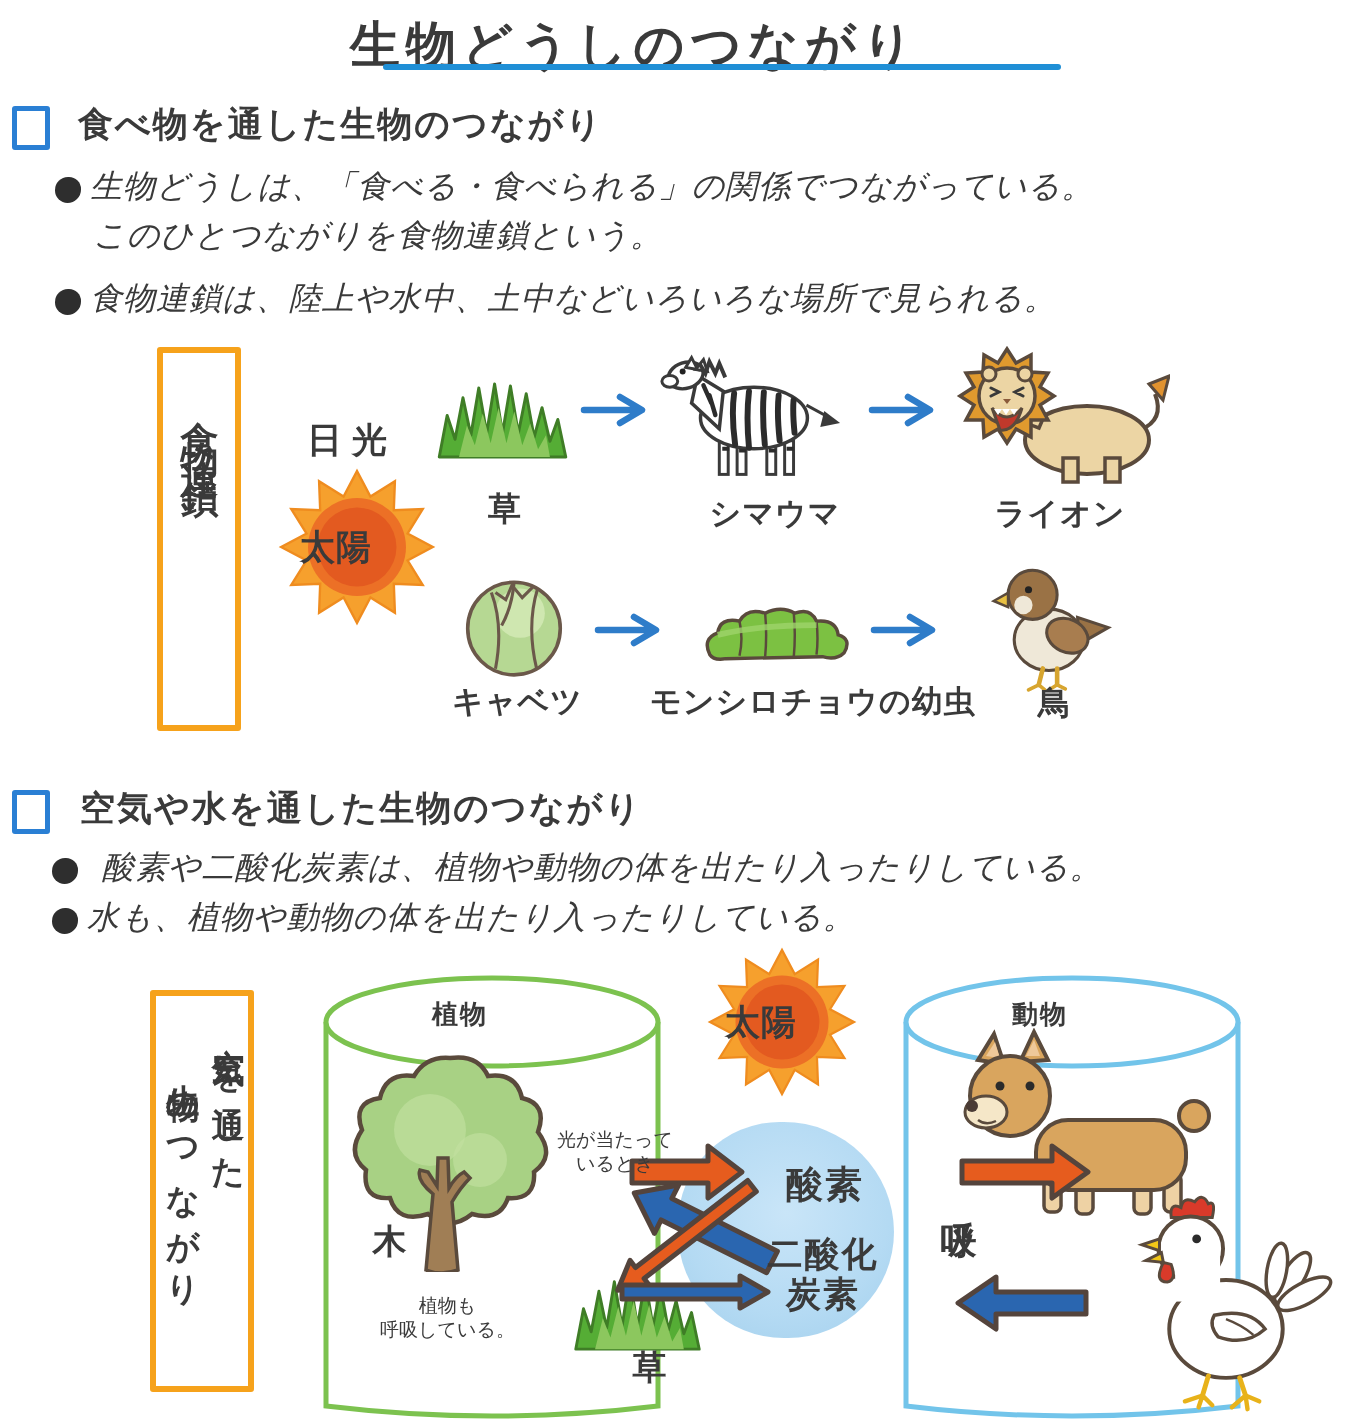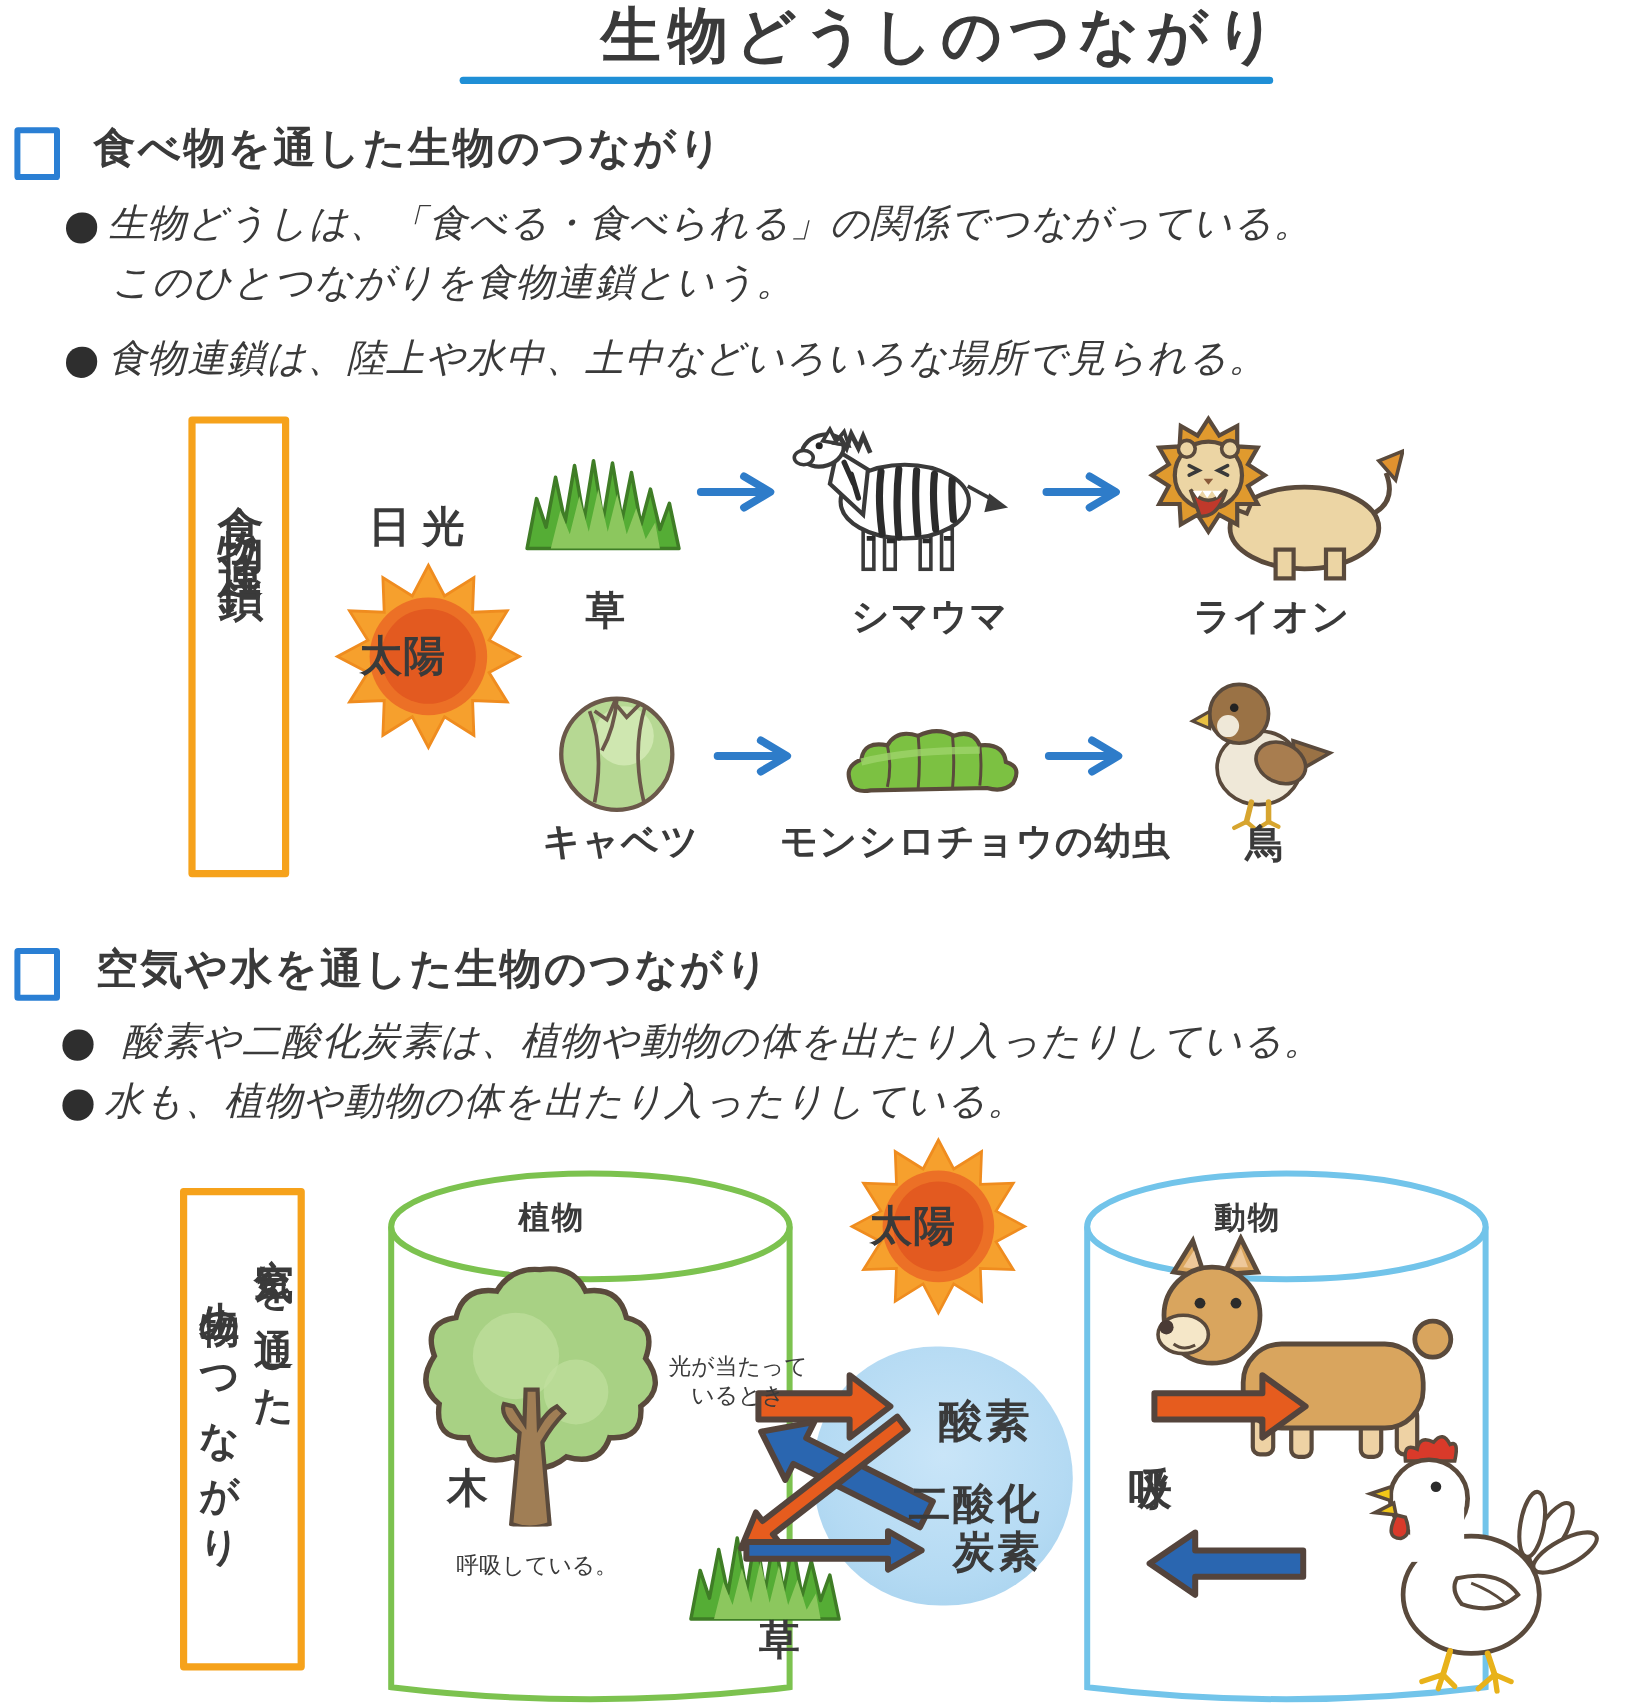--- a/index.html
+++ b/index.html
@@ -3,21 +3,21 @@
 <meta charset="utf-8">
 <style>
   html,body{margin:0;padding:0;background:#ffffff;}
   #page{
     position:relative;width:1365px;height:1423px;overflow:hidden;background:#ffffff;
     font-family:"Liberation Sans","DejaVu Sans",sans-serif;color:#3a3a3a;
   }
   .abs{position:absolute;}
   .txt{line-height:1.15;white-space:nowrap;}
   
-  .title{left:350px;top:2px;width:720px;text-align:right;font-size:50px;font-weight:700;letter-spacing:6px;}
+  .title{left:350px;top:17px;width:720px;text-align:left;font-size:50px;font-weight:700;letter-spacing:6px;}
   .title-underline{left:383px;top:64px;width:678px;height:6px;background:#1f8fd6;border-radius:3px;}
   
   .checkbox{width:28px;height:34px;border:5px solid #2a7fd4;border-radius:3px;background:#fff;}
   .heading{font-size:35px;font-weight:700;letter-spacing:2px;}
   .bullet{width:26px;height:26px;background:#2e2e2e;border-radius:50% 46% 52% 48%;}
   .body-text{font-size:32px;font-weight:500;letter-spacing:1px;font-style:italic;}
   
   .frame{border:6px solid #f6a21b;border-radius:3px;background:#fff;box-sizing:border-box;}
   .vtext{writing-mode:vertical-rl;text-orientation:upright;}
   .frame1-label{font-size:38px;font-weight:600;letter-spacing:20px;}
@@ -26,21 +26,21 @@
   .frame2-col2{position:relative;top:36px;}
   
   .dlabel{font-size:31px;font-weight:600;text-align:center;letter-spacing:1px;}
   .cyl-label{font-size:26px;font-weight:600;letter-spacing:2px;}
   .sun-label{font-size:35px;font-weight:700;text-align:left;letter-spacing:1px;}
   .note{font-size:19px;font-weight:400;text-align:center;line-height:1.28;white-space:nowrap;}
   .air-circle{
     width:216px;height:216px;border-radius:48% 52% 50% 50%;
     background:radial-gradient(circle at 50% 42%,#c9e5f8 0%,#b4daf3 62%,#a2cfec 100%);
   }
-  .gas-label{font-size:36px;font-weight:600;text-align:right;letter-spacing:2px;}
+  .gas-label{font-size:36px;font-weight:600;text-align:center;letter-spacing:2px;margin-left:30px;}
   .z1{z-index:1}.z2{z-index:2}.z3{z-index:3}.z5{z-index:5}
   svg{display:block;}
 </style>
 </head>
 <body>
 
 <div id="page">
 
   <div class="abs txt title">生物どうしのつながり</div>
   <div class="abs title-underline"></div>
@@ -257,18 +257,19 @@
       <polygon fill="#2a66b0" points="526,172 436,172 436,157 398,183 436,209 436,194 526,194"></polygon>
     </g>
   </svg>
 
   <div class="abs note z5" style="left:495px;top:1128px;width:240px;">
     <div>光が当たって</div>
     <div>いるとき</div>
   </div>
 
   <div class="abs note z5" style="left:340px;top:1294px;width:215px;">
+    <div>植物も</div>
     <div>呼吸している。</div>
   </div>
 
   <div class="abs txt vtext z5" style="left:938px;top:1192px;font-size:36px;font-weight:600;letter-spacing:4px;">呼吸</div>
 
 </div>
 
 </body></html>

